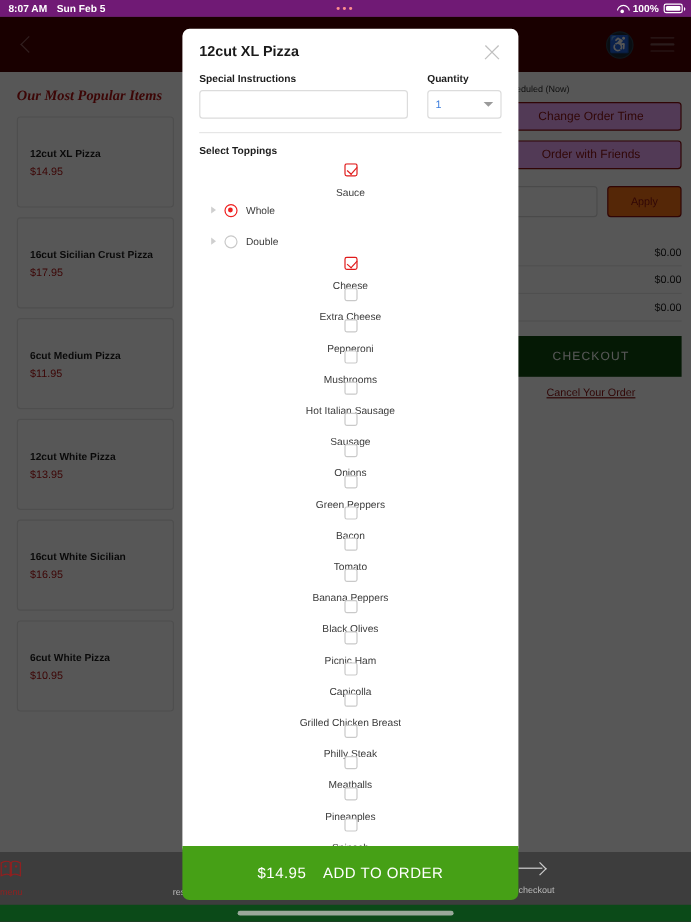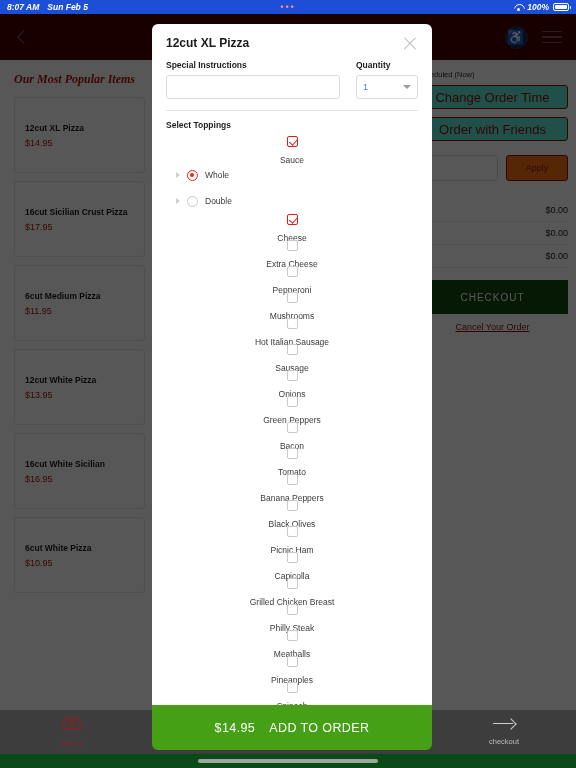--- a/index.html
+++ b/index.html
@@ -6,29 +6,28 @@
   html, body {
     width: 576px; height: 768px;
     font-family: "Liberation Sans", sans-serif;
     overflow: hidden;
     background: #3d3d3d;
   }
 
   
   .statusbar {
     height: 14px; width: 100%;
-    background: #1d4ed8;
+    background: #701a75;
     display: flex; align-items: center;
     padding: 0 7px;
     color: #ffffff;
     font-size: 8.5px;
     font-weight: 600;
     position: relative;
     z-index: 60;
-    font-style: italic;
   }
   .sb-left { display: flex; gap: 8px; align-items: center; }
   .sb-center { position: absolute; left: 0; right: 0; text-align: center;
                letter-spacing: 2px; font-size: 9px; color: #ff8e8e; }
   .sb-right { margin-left: auto; display: flex; gap: 4px; align-items: center; position: relative; z-index: 2;}
   .wifi-ico { width: 9px; height: 7px; display:inline-block; position: relative; }
   .wifi-ico::before {
     content: ""; position:absolute; left:0; top:0;
     width:9px; height:9px; border:1.6px solid #fff; border-radius:50%;
     clip-path: polygon(0 0,100% 0,100% 48%,0 48%);
@@ -96,21 +95,21 @@
 
   
   .mid-col { flex: 1; }
 
   
   .right-col { width: 163px; padding: 10px 8px 0 4px; }
   .ro-line { font-size: 7.5px; color: #333; margin-bottom: 6px;}
   .ro-btn {
     border: 1px solid #8c1111; color:#8c1111; border-radius:3px;
     height: 24px; display:flex;align-items:center;justify-content:center;
-    font-size: 13px; margin-bottom:8px; background:#5eead4;
+    font-size: 10px; margin-bottom:8px; background:#f0abfc;
   }
   .apply-row { display:flex; gap:8px; margin: 14px 0 18px 0;}
   .promo-in { flex:1; height:26px; border:1px solid #dadada; border-radius:3px; background:#fff;}
   .apply-btn { width:62px;height:26px;border:1px solid #8c1111;color:#8c1111;border-radius:3px;
                display:flex;align-items:center;justify-content:center;font-size:9px;background:#f97316;}
   .tot-row{ display:flex;justify-content:space-between;align-items:center;
             border-bottom:1px solid #e8e8e8; padding:6px 0; font-size:9px;color:#222;}
   .checkout-btn{
     margin-top: 12px; height: 34px; background:#0f4a0f; color:#fff;
     display:flex;align-items:center;justify-content:center;
@@ -205,21 +204,21 @@
   .add-price{ font-weight:normal;}
 
   
   .bottomnav{
     position:absolute; bottom:0;left:0;right:0; height:58px;
     background:#3d3d3d;
     display:flex; align-items:flex-start;
     z-index: 25;
   }
   .nav-items{ flex:1; display:flex; height:44px;}
-  .nav-item{ flex:1; display:flex;flex-direction:column;align-items:center;justify-content:center;gap:8px;}
+  .nav-item{ flex:1; display:flex;flex-direction:column;justify-content:center;gap:8px;}
   .nav-lab{ font-size:7.5px; color:#b9b9b9;}
   .nav-item.active .nav-lab{ color:#8f2020; }
   .book-ico{
     width:18px;height:14px; position:relative;
   }
   .book-ico svg{display:block;}
   .arrow-ico{ width:22px;height:10px;position:relative;}
   .arrow-ico::before{content:"";position:absolute;left:0;top:4.5px;width:20px;height:1.3px;background:#cfcfcf;}
   .arrow-ico::after{content:"";position:absolute;right:0;top:1px;width:7px;height:7px;
                     border-top:1.3px solid #cfcfcf;border-right:1.3px solid #cfcfcf;transform:rotate(45deg);}

